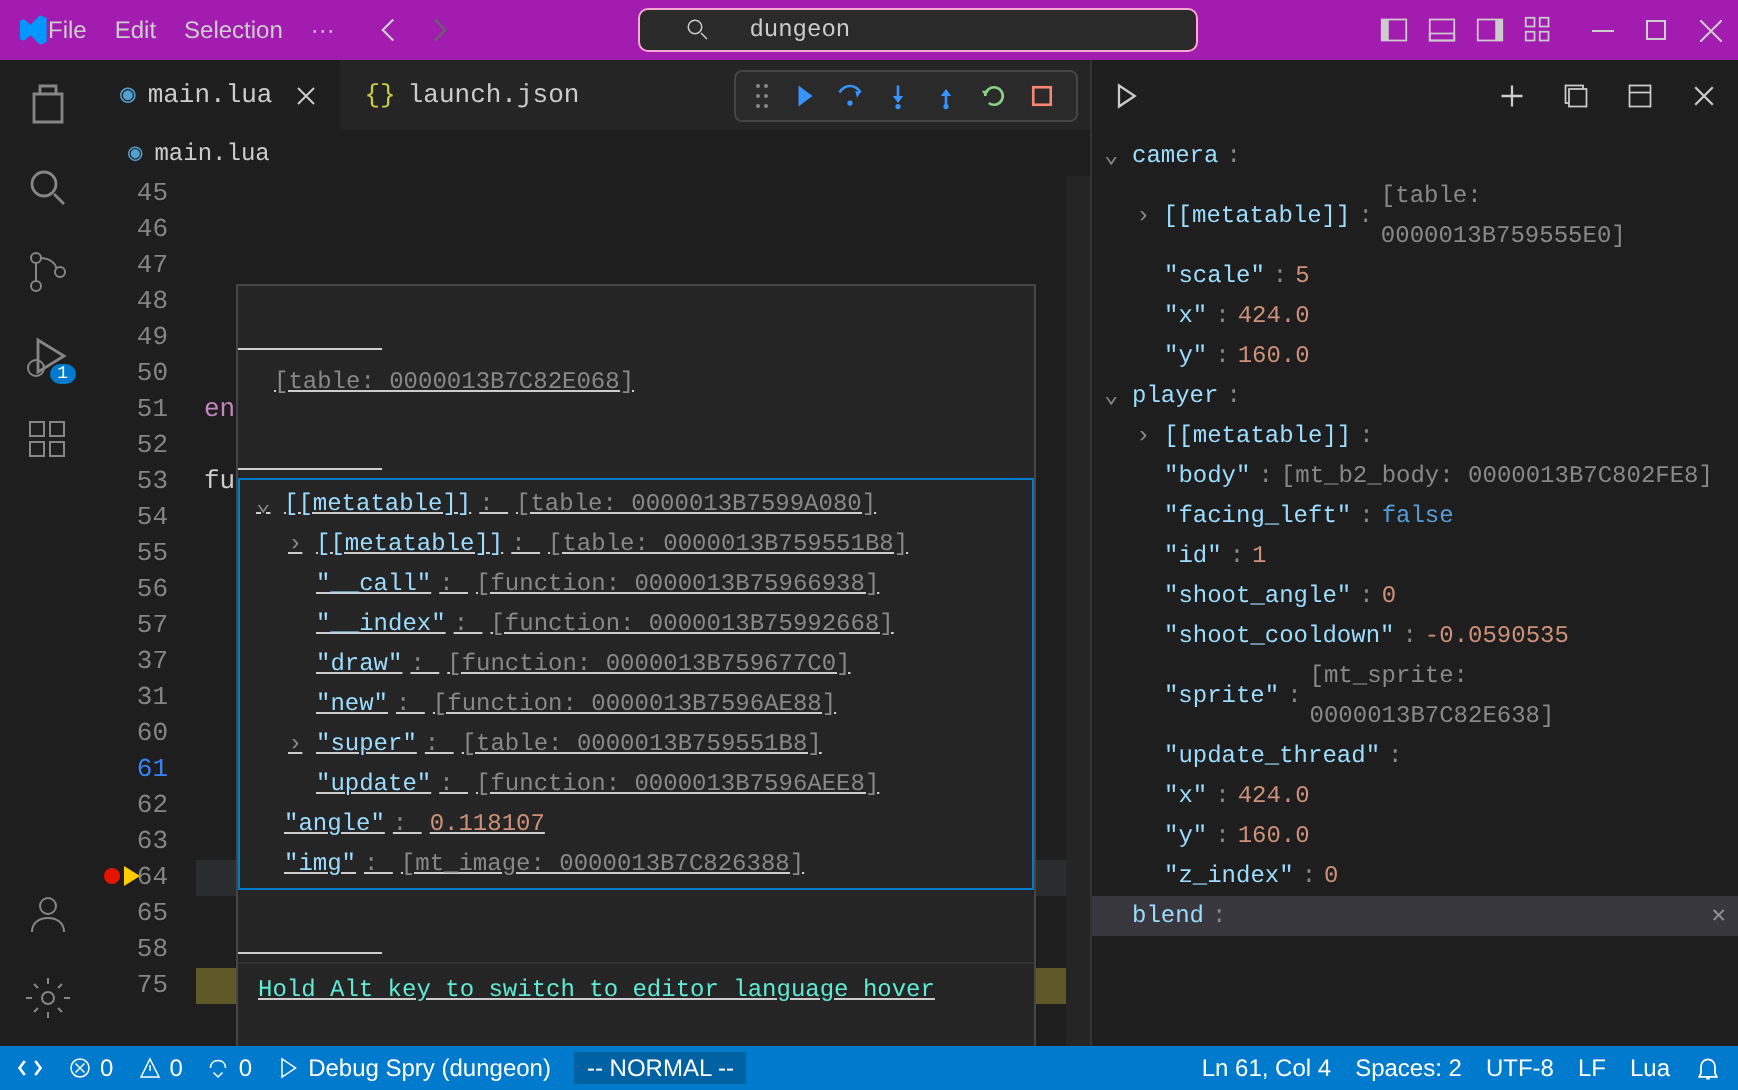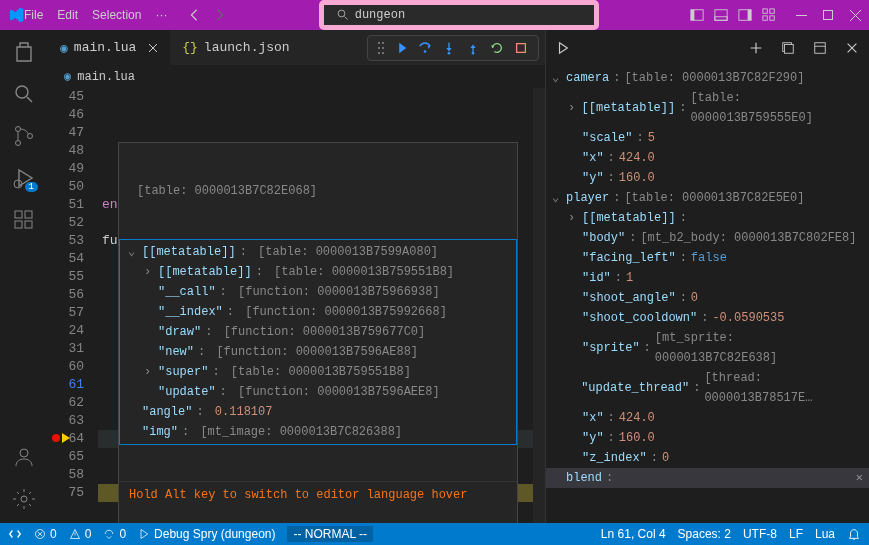--- a/index.html
+++ b/index.html
@@ -2,21 +2,21 @@
 <html><head>
 <meta charset="utf-8">
 <style>
 * { margin: 0; padding: 0; box-sizing: border-box; }
 body { font-family: Consolas, 'Courier New', monospace; font-size: 12px; background: #1e1e1e; color: #cccccc; overflow: hidden; width: 869px; height: 545px; }
 .titlebar { height: 30px; background: #a21caf; display: flex; align-items: center; padding: 0 8px; }
 .titlebar .menu { display: flex; gap: 14px; font-size: 12px; font-family: 'Segoe UI', sans-serif; }
 .titlebar .menu span { cursor: pointer; }
 .titlebar .nav { margin-left: 20px; display: flex; gap: 12px; }
 .titlebar .search { flex: 1; display: flex; justify-content: center; }
-.titlebar .search-box { background: #2a2a2a; border: 5px solid #f9a8d4; border-radius: 5px; padding: 3px 13px; min-width: 280px; display: flex; align-items: center; gap: 6px; }
+.titlebar .search-box { background: #2a2a2a; border: 1px solid #f9a8d4; border-radius: 5px; padding: 3px 23px; min-width: 280px; display: flex; align-items: center; gap: 20px; }
 .titlebar .win-controls { display: flex; gap: 16px; }
 .titlebar .layout-controls { display: flex; gap: 10px; margin-right: 20px; }
 .icon { display: inline-flex; align-items: center; justify-content: center; }
 .main { display: flex; height: 493px; }
 .activity-bar { width: 48px; background: #1e1e1e; display: flex; flex-direction: column; align-items: center; padding-top: 10px; gap: 18px; }
 .activity-bar .icon svg { opacity: 0.6; }
 .activity-bar .spacer { flex: 1; }
 .activity-bar .badge { position: relative; }
 .activity-bar .badge::after { content: attr(data-count); position: absolute; bottom: -2px; right: -2px; background: #007acc; color: #fff; border-radius: 8px; font-size: 9px; padding: 0 4px; }
 .editor-area { flex: 1; display: flex; flex-direction: column; background: #1e1e1e; }
@@ -35,26 +35,26 @@
 .gutter .arrow::after { content: ''; position: absolute; left: 14px; top: 3px; width: 0; height: 0; border-left: 8px solid #ffcc00; border-top: 5px solid transparent; border-bottom: 5px solid transparent; }
 .code { flex: 1; line-height: 18px; white-space: pre; position: relative; }
 .code .line { height: 18px; padding-left: 4px; }
 .code .hl-line { background: #2a2d2e; }
 .code .exec-line { background: #5d5825; }
 .kw { color: #c586c0; }
 .fn { color: #dcdcaa; }
 .num { color: #b5cea8; }
 .id { color: #9cdcfe; }
 .bool { color: #569cd6; }
-.hover-popup { position: absolute; left: 20px; top: 54px; width: 400px; background: #252526; border: 1px solid #454545; z-index: 10; font-size: 12px; }
+.hover-popup { position: absolute; left: 20px; top: 54px; width: 400px; background: #252526; border: 1px solid #454545; z-index: 10; font-size: 12px; text-decoration: underline; }
 .hover-head { padding: 3px 18px; color: #888; }
 .hover-body { border: 1px solid #007acc; padding: 2px 0; }
 .hover-row { padding: 1px 8px; display: flex; align-items: center; gap: 4px; }
 .hover-row.indent1 { padding-left: 24px; }
-.hover-foot { padding: 4px 10px; color: #f97316; border-top: 1px solid #333; }
+.hover-foot { padding: 4px 10px; color: #5eead4; border-top: 1px solid #333; }
 .key { color: #9cdcfe; }
 .val { color: #ce9178; }
 .gray { color: #888; }
 .caret { color: #888; display: inline-block; width: 10px; }
 .debug-panel { width: 324px; background: #1e1e1e; border-left: 1px solid #333; display: flex; flex-direction: column; }
 .debug-toolbar { height: 35px; display: flex; align-items: center; padding: 0 10px; gap: 18px; }
 .debug-toolbar .spacer { flex: 1; }
 .debug-vars { flex: 1; overflow: auto; font-size: 12px; line-height: 20px; padding: 3px 0; }
 .var-row { display: flex; align-items: center; gap: 4px; padding: 0 6px; }
 .var-row.d1 { padding-left: 22px; }
@@ -280,21 +280,21 @@
           <div>48</div>
           <div>49</div>
           <div>50</div>
           <div>51</div>
           <div>52</div>
           <div>53</div>
           <div>54</div>
           <div>55</div>
           <div>56</div>
           <div>57</div>
-          <div>24</div>
+          <div>37</div>
           <div>31</div>
           <div>60</div>
           <div class="current">61</div>
           <div>62</div>
           <div>63</div>
           <div class="bp arrow">64</div>
           <div>65</div>
           <div>58</div>
           <div>75</div>
         </div>
@@ -338,21 +338,20 @@
           <svg width="14" height="14" viewBox="0 0 16 16">
             <path stroke="#ccc" stroke-width="1.3" d="M3 3l10 10M13 3L3 13"></path>
           </svg>
         </span>
     </div>
     <div class="debug-vars" id="debug-vars">
         <div class="var-row d0">
           <span class="caret">⌄</span>
           <span class="key">camera</span>
           <span class="gray">: </span>
-          <span class="gray">[table: 0000013B7C82F290]</span>
         </div>
         <div class="var-row d1">
           <span class="caret">›</span>
           <span class="key">[[metatable]]</span>
           <span class="gray">: </span>
           <span class="gray">[table: 0000013B759555E0]</span>
         </div>
         <div class="var-row d1">
           <span class="caret"></span>
           <span class="key">"scale"</span>
@@ -368,21 +367,20 @@
         <div class="var-row d1">
           <span class="caret"></span>
           <span class="key">"y"</span>
           <span class="gray">: </span>
           <span class="val">160.0</span>
         </div>
         <div class="var-row d0">
           <span class="caret">⌄</span>
           <span class="key">player</span>
           <span class="gray">: </span>
-          <span class="gray">[table: 0000013B7C82E5E0]</span>
         </div>
         <div class="var-row d1">
           <span class="caret">›</span>
           <span class="key">[[metatable]]</span>
           <span class="gray">: </span>
         </div>
         <div class="var-row d1">
           <span class="caret"></span>
           <span class="key">"body"</span>
           <span class="gray">: </span>
@@ -415,21 +413,20 @@
         <div class="var-row d1">
           <span class="caret"></span>
           <span class="key">"sprite"</span>
           <span class="gray">: </span>
           <span class="gray">[mt_sprite: 0000013B7C82E638]</span>
         </div>
         <div class="var-row d1">
           <span class="caret"></span>
           <span class="key">"update_thread"</span>
           <span class="gray">: </span>
-          <span class="gray">[thread: 0000013B78517E…</span>
         </div>
         <div class="var-row d1">
           <span class="caret"></span>
           <span class="key">"x"</span>
           <span class="gray">: </span>
           <span class="val">424.0</span>
         </div>
         <div class="var-row d1">
           <span class="caret"></span>
           <span class="key">"y"</span>

